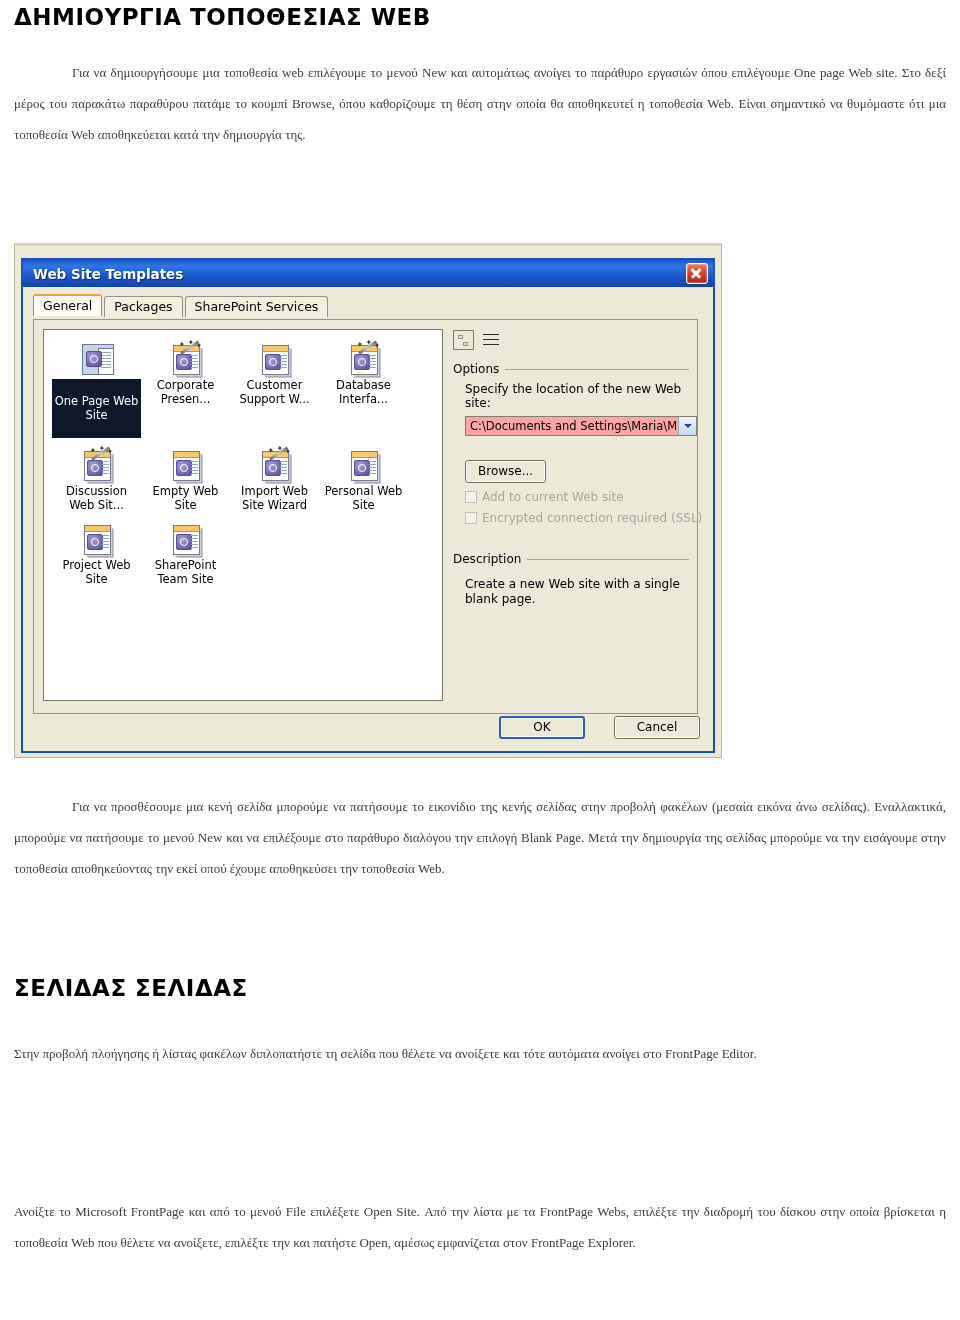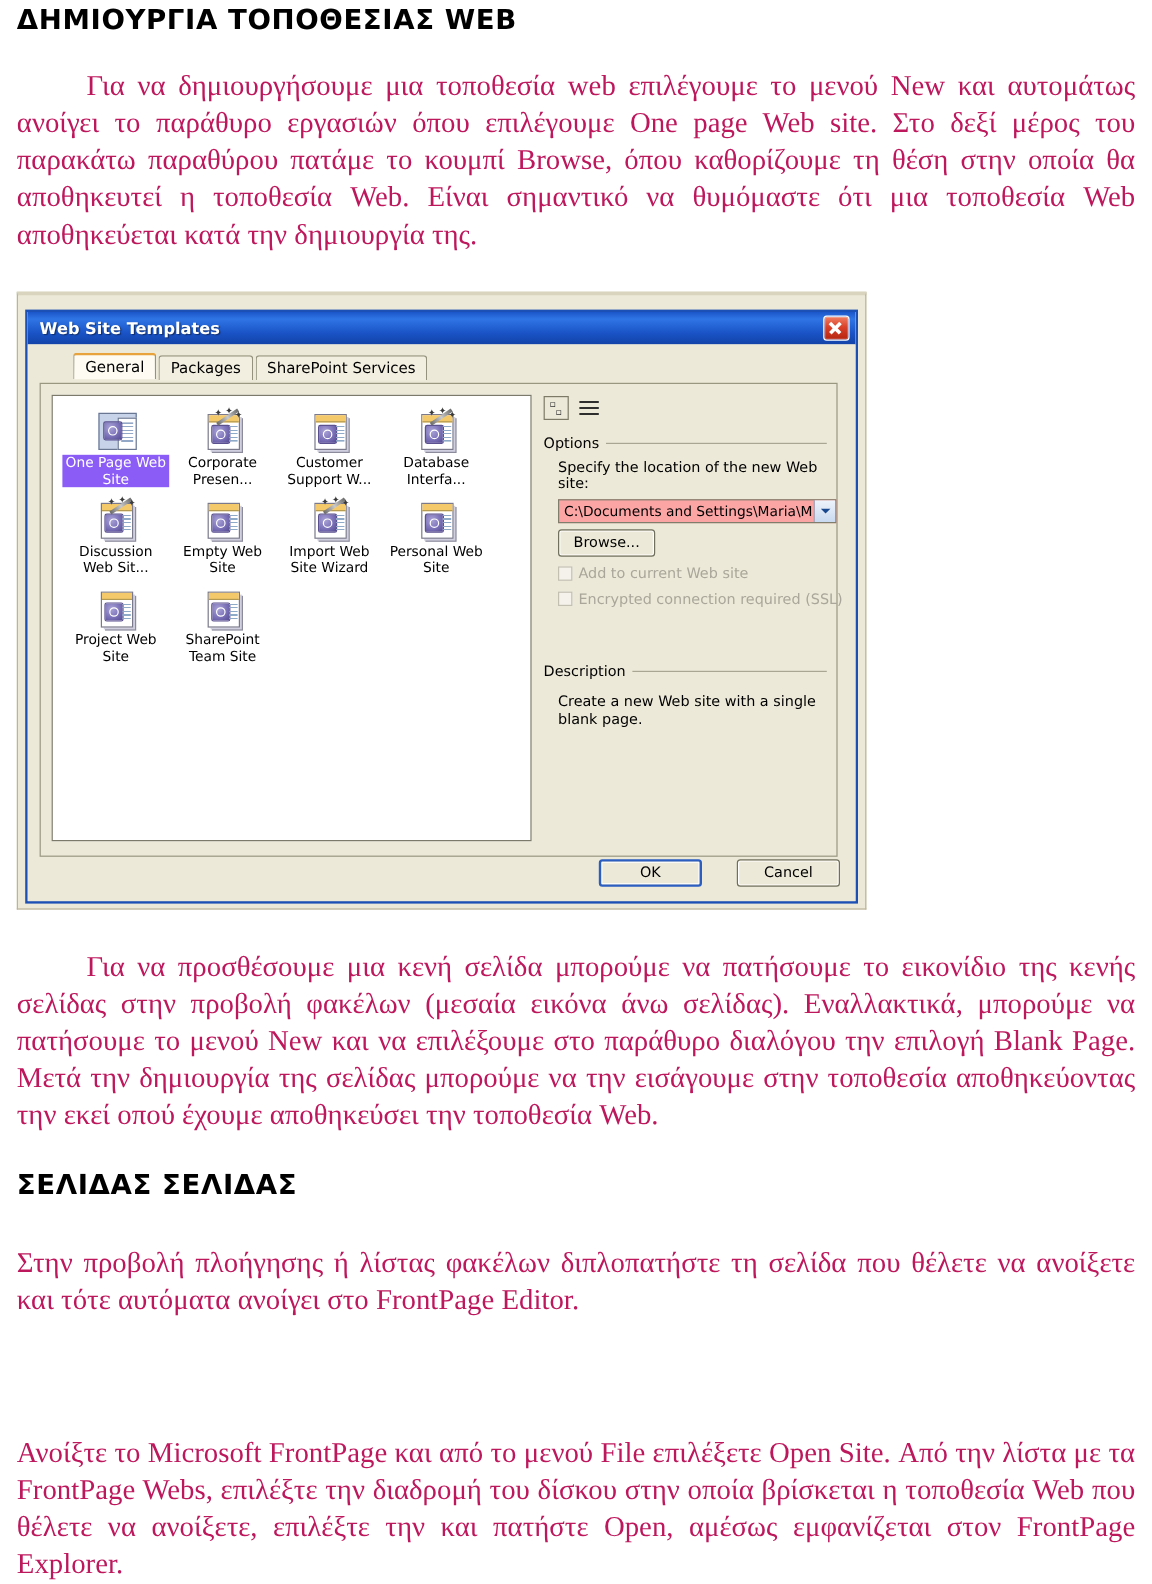--- a/index.html
+++ b/index.html
@@ -33,26 +33,26 @@
     color: #000;
     margin: 0;
     padding: 0;
     line-height: 1.18;
     white-space: nowrap;
   }
 
   
   .para {
     font-family: "Liberation Serif", "DejaVu Serif", serif;
-    font-size: 24px;
+    font-size: 13px;
     line-height: 31px;
     text-align: justify;
     text-justify: inter-word;
     margin: 0;
-    color: #be185d;
+    color: #404040;
   }
   .para.indent { text-indent: 58px; }
 
   
   #h-create-site { position: absolute; left: 14px; top: 4px; }
   #p-intro       { position: absolute; left: 14px; top: 57px; width: 932px; }
   #shot-wrap     { position: absolute; left: 14px; top: 243px; }
   #p-blankpage   { position: absolute; left: 14px; top: 791px; width: 932px; }
   #h-open-page   { position: absolute; left: 14px; top: 975px; }
   #p-open-page   { position: absolute; left: 14px; top: 1038px; width: 932px; }
@@ -152,21 +152,20 @@
     position: relative;
     top: 1px;
   }
   .tab.active {
     background: #fdfbf2;
     border-top: 2px solid #e8a33d;
     font-weight: normal;
     padding-top: 2px;
     top: 0;
     z-index: 3;
-    margin-left: 28px;
   }
 
   
   .tabpane {
     position: absolute;
     left: 10px;
     top: 32px;
     width: 665px;
     height: 395px;
     border: 1px solid #9a9781;
@@ -283,24 +282,24 @@
     background: #ffffff;
     border: 1px solid #6a7793;
   }
   .ico-onepage .sheet2::before {
     content: "";
     position: absolute;
     left: 2px; top: 3px; right: 2px; height: 17px;
     background: repeating-linear-gradient(180deg,#93a8c6 0 1px,transparent 1px 3px);
   }
   .tmpl-item.selected .tmpl-lbl {
-    background: #8b5cf6;
+    background: #0f172a;
     color: #ffffff;
     display: inline-block;
-    padding: 0 2px;
+    padding: 16px 2px;
   }
 
   
   .viewbar {
     position: absolute;
     left: 419px;
     top: 10px;
     display: flex;
     gap: 6px;
     align-items: center;
@@ -610,21 +609,21 @@
                 <span class="rule"></span>
               </div>
               <div class="grp-body">
                 <div class="fld-label">Specify the location of the new Web site:</div>
 
                 <div class="combo">
                   <div class="combo-val">C:\Documents and Settings\Maria\M</div>
                   <div class="combo-arrow"></div>
                 </div>
 
-                <div style="margin-top:5px;">
+                <div style="margin-top:24px;">
                   <button class="btn">Browse...</button>
                 </div>
 
                 <div class="chk-row">
                   <span class="chk-box"></span>
                   <span>Add to current Web site</span>
                 </div>
                 <div class="chk-row">
                   <span class="chk-box"></span>
                   <span>Encrypted connection required (SSL)</span>

